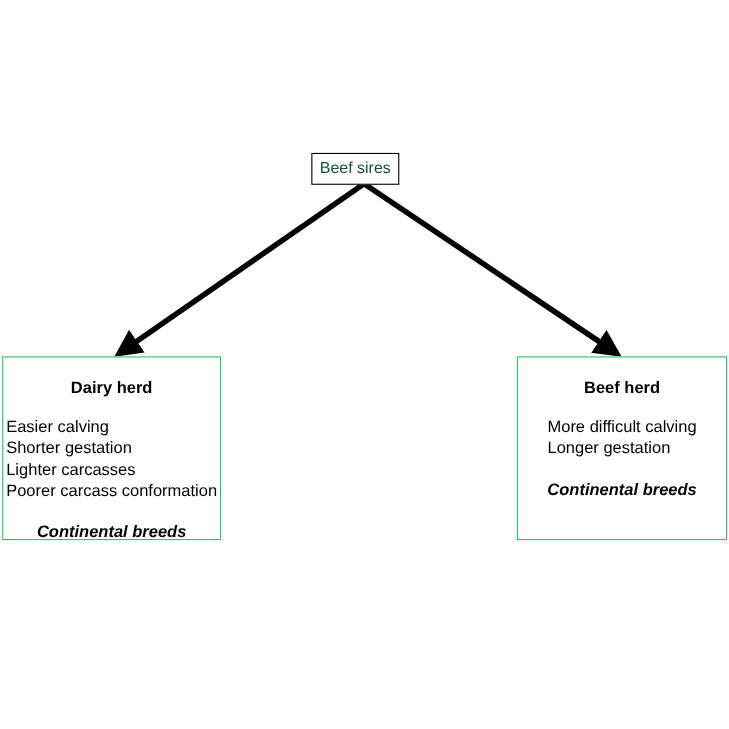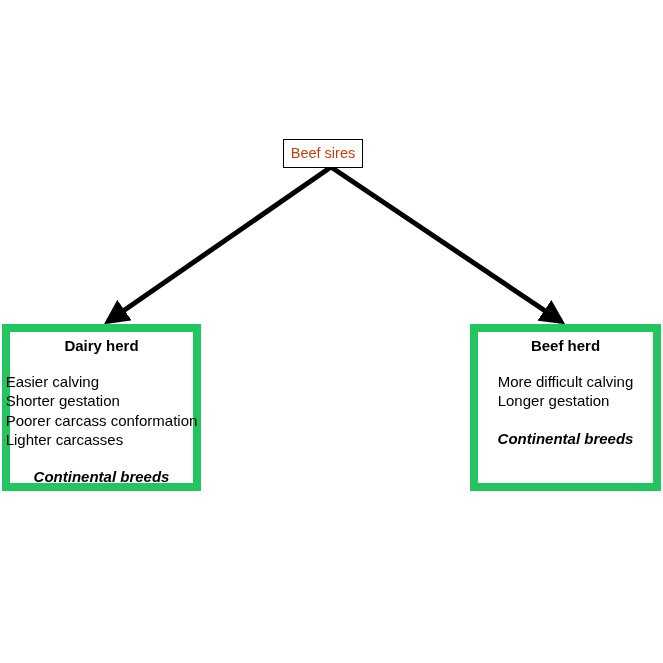--- a/index.html
+++ b/index.html
@@ -41,36 +41,36 @@
     box-sizing: border-box;
     border: 1.6px solid #000000;
     background: #ffffff;
     display: flex;
     align-items: center;
     justify-content: center;
   }
   .root-label {
     font-size: 14.5px;
     line-height: 1;
-    color: #c2410c;
+    color: #14532d;
     white-space: nowrap;
   }
 
   
   .herd-box {
     position: absolute;
     top: 324px;
     height: 167px;
     box-sizing: border-box;
-    border: 8px solid #22c55e;
+    border: 1px solid #22c55e;
     background: #ffffff;
     display: flex;
     flex-direction: column;
     align-items: center;
-    padding-top: 4px;
+    padding-top: 18px;
   }
   .herd-box.left  { left: 2px;   width: 199px; }
   .herd-box.right { left: 470px; width: 191px; }
 
   .herd-title {
     font-size: 15px;
     font-weight: bold;
     line-height: 1.28;
     text-align: center;
     white-space: nowrap;
@@ -111,22 +111,22 @@
 
   <div class="root-box">
     <span class="root-label">Beef sires</span>
   </div>
 
   <div class="herd-box left">
     <div class="herd-title">Dairy herd</div>
     <div class="herd-traits">
       <div class="herd-trait">Easier calving</div>
       <div class="herd-trait">Shorter gestation</div>
+      <div class="herd-trait">Lighter carcasses</div>
       <div class="herd-trait">Poorer carcass conformation</div>
-      <div class="herd-trait">Lighter carcasses</div>
     </div>
     <div class="herd-breeds">Continental breeds</div>
   </div>
 
   <div class="herd-box right">
     <div class="herd-title">Beef herd</div>
     <div class="herd-traits">
       <div class="herd-trait">More difficult calving</div>
       <div class="herd-trait">Longer gestation</div>
     </div>

